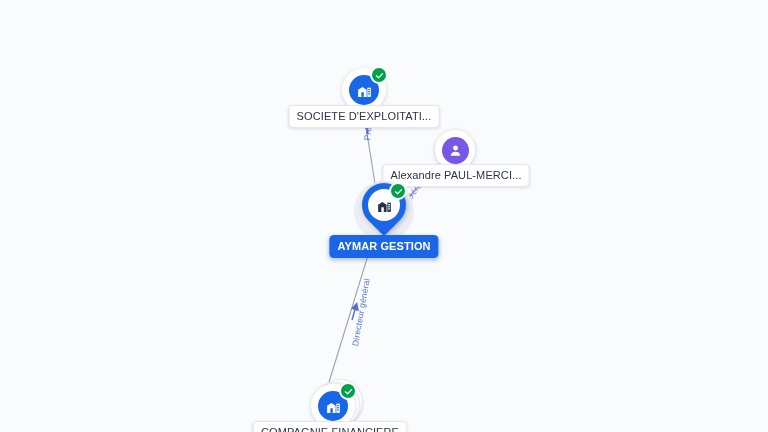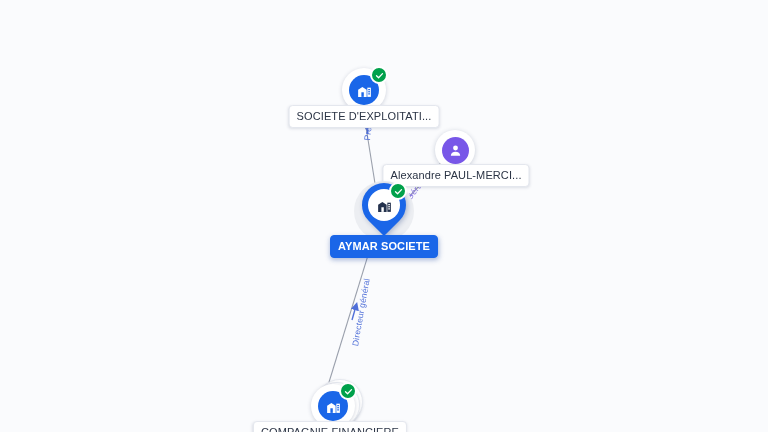--- a/index.html
+++ b/index.html
@@ -272,21 +272,21 @@
           <rect x="7.6" y="14.5" width="3.4" height="6.5" fill="#ffffff"></rect>
         </svg>
       </div>
       <div class="check-badge" style="right:-1px; top:-1px;">
         <svg width="9" height="9" viewBox="0 0 24 24" aria-hidden="true">
           <path d="M4 12.5l5.5 5.5L20 7" stroke="#ffffff" stroke-width="3.4" fill="none" stroke-linecap="round" stroke-linejoin="round"></path>
         </svg>
       </div>
     </div>
   </div>
-  <div class="node-label selected" style="left:384px; top:235px;">AYMAR SOCIETE</div>
+  <div class="node-label selected" style="left:384px; top:235px;">AYMAR GESTION</div>
 
   <div class="node" style="left:333px; top:406px;">
     <div class="stack-wrap">
       <div class="stack-sheet s1"></div>
       <div class="stack-sheet s2"></div>
       <div class="company-badge">
         <div class="company-disc">
           <svg width="17" height="17" viewBox="0 0 24 24" aria-hidden="true">
             <path d="M3 21V11l6-4 6 4v10H3z" fill="#ffffff"></path>
             <path d="M16 21V8h5v13h-5z" fill="#ffffff"></path>

